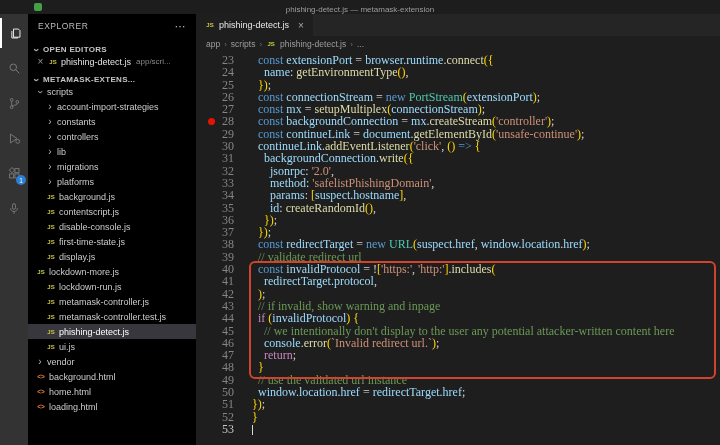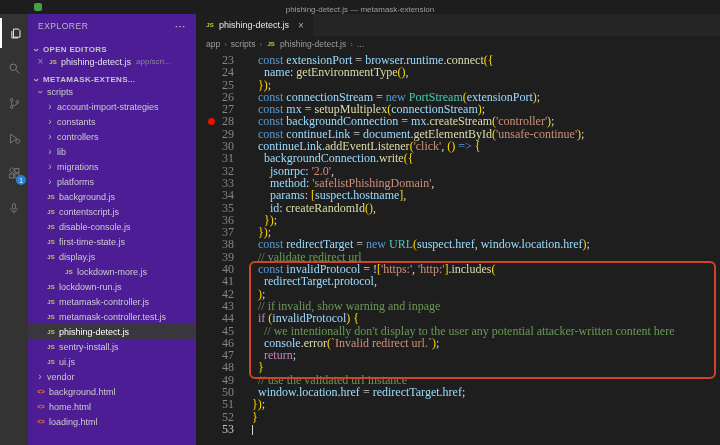--- a/index.html
+++ b/index.html
@@ -19,21 +19,21 @@
   
   .activitybar { width:28px; background:#333333; flex:none; padding-top:4px; }
   .ab-icon { width:28px; height:30px; margin-bottom:5px; display:flex; align-items:center;
              justify-content:center; color:#7d7d7d; position:relative; cursor:pointer; }
   .ab-icon.active { color:#ffffff; border-left:2px solid #ffffff; }
   .ab-badge { position:absolute; right:2px; bottom:3px; min-width:10px; height:10px; padding:0 2px;
               border-radius:6px; background:#2b7fd4; color:#fff; font-size:6.5px;
               display:flex; align-items:center; justify-content:center; }
 
   
-  .sidebar { width:168px; background:#4c1d95; flex:none; color:#cccccc; overflow:hidden; }
+  .sidebar { width:168px; background:#000000; flex:none; color:#cccccc; overflow:hidden; }
   .sidebar-header { height:24px; display:flex; align-items:center; justify-content:space-between;
                     padding:0 10px; font-size:8.5px; color:#bbbbbb; letter-spacing:0.5px; }
   .more { color:#c5c5c5; font-size:11px; cursor:pointer; }
   .section-row { height:16px; display:flex; align-items:flex-end; gap:3px; padding-left:4px;
                  font-weight:bold; font-size:8px; color:#c5c5c5; letter-spacing:0.3px; cursor:pointer; }
   .section-row.ws { height:15px; }
   .open-editor-item { height:15px; display:flex; align-items:center; gap:3px; padding-left:8px;
                       cursor:pointer; white-space:nowrap; }
   .oe-close { color:#959595; font-size:10px; width:9px; text-align:center; }
   .oe-name { color:#e2e2e2; font-size:9px; }
@@ -202,43 +202,39 @@
             <span class="tree-label">disable-console.js</span>
           </div>
           <div class="tree-row" style="padding-left: 18px;">
             <span class="js-icon">JS</span>
             <span class="tree-label">first-time-state.js</span>
           </div>
           <div class="tree-row" style="padding-left: 18px;">
             <span class="js-icon">JS</span>
             <span class="tree-label">display.js</span>
           </div>
-          <div class="tree-row" style="padding-left: 36px;">
+          <div class="tree-row" style="padding-left: 8px;">
             <span class="js-icon">JS</span>
             <span class="tree-label">lockdown-more.js</span>
           </div>
           <div class="tree-row" style="padding-left: 18px;">
             <span class="js-icon">JS</span>
             <span class="tree-label">lockdown-run.js</span>
           </div>
           <div class="tree-row" style="padding-left: 18px;">
             <span class="js-icon">JS</span>
             <span class="tree-label">metamask-controller.js</span>
           </div>
           <div class="tree-row" style="padding-left: 18px;">
             <span class="js-icon">JS</span>
             <span class="tree-label">metamask-controller.test.js</span>
           </div>
           <div class="tree-row selected" style="padding-left: 18px;">
             <span class="js-icon">JS</span>
             <span class="tree-label">phishing-detect.js</span>
-          </div>
-          <div class="tree-row" style="padding-left: 18px;">
-            <span class="js-icon">JS</span>
-            <span class="tree-label">sentry-install.js</span>
           </div>
           <div class="tree-row" style="padding-left: 18px;">
             <span class="js-icon">JS</span>
             <span class="tree-label">ui.js</span>
           </div>
           <div class="tree-row" style="padding-left: 8px;">
             <span class="chev">›</span>
             <span class="tree-label">vendor</span>
           </div>
           <div class="tree-row" style="padding-left: 8px;">

